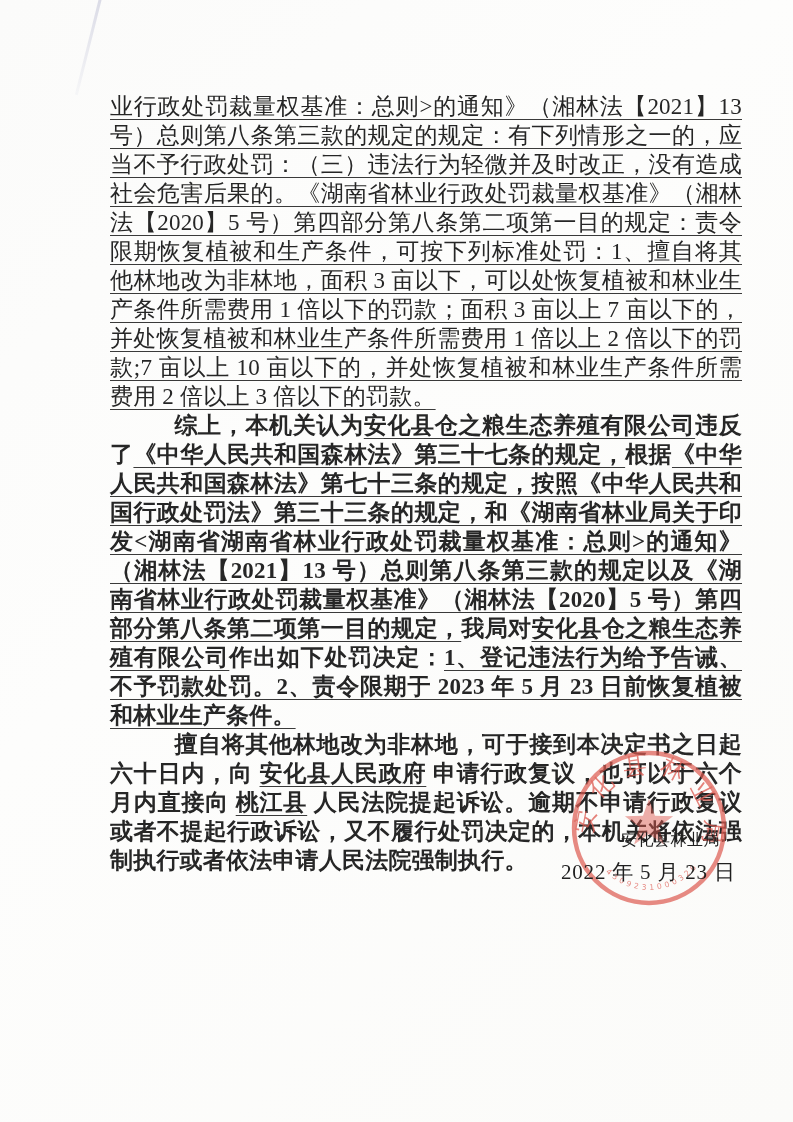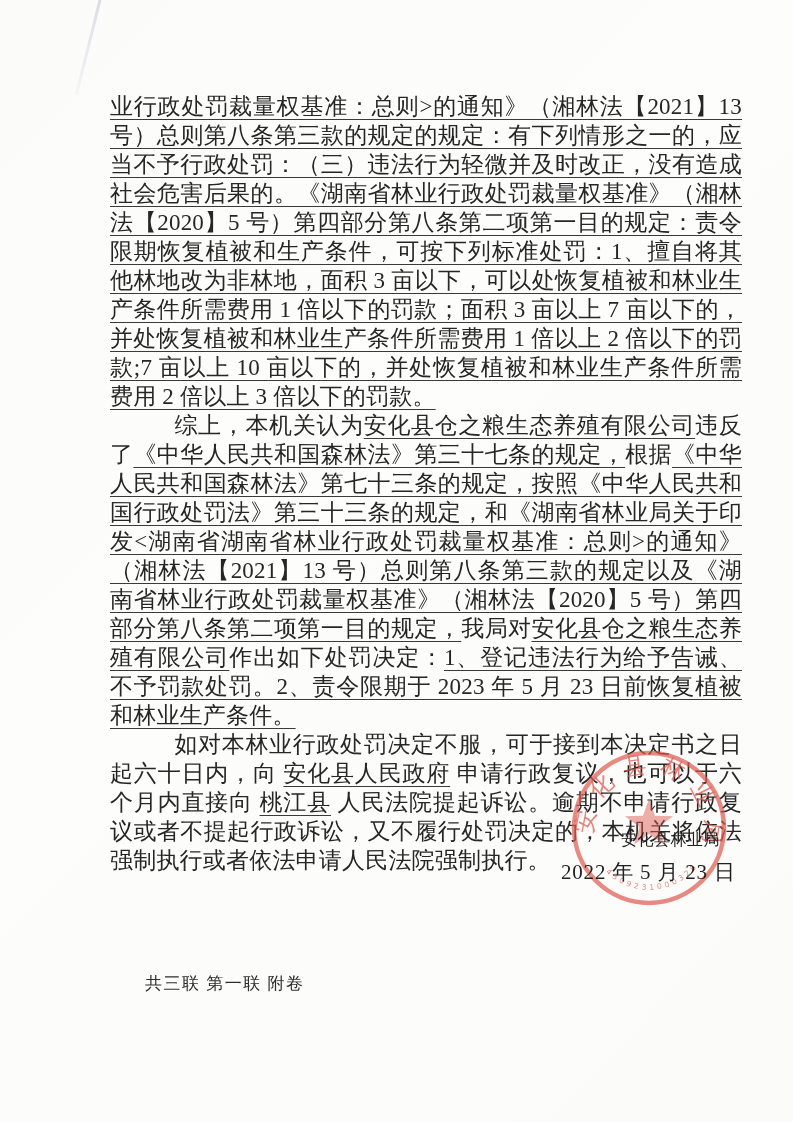--- a/index.html
+++ b/index.html
@@ -32,21 +32,21 @@
     position: absolute;
     left: 110px;
     top: 92px;
     width: 632px;
     font-size: 23px;
     line-height: 29px;
     text-align: justify;
     letter-spacing: 0.2px;
   }
   .doc-body p { text-indent: 0; }
-  .doc-body p.indent { text-indent: 2.8em; }
+  .doc-body p.indent { text-indent: 2.8em; font-weight: bold; }
   .u {
     text-decoration: underline;
     text-underline-offset: 5px;
     text-decoration-thickness: 1.2px;
     text-decoration-color: #3a3a3a;
   }
   .account-blank {
     display: inline-block;
     width: 100px;
     height: 15px;
@@ -97,35 +97,34 @@
 
 <div class="page">
   <div class="crease"></div>
 
   <div class="doc-body">
     <p><span class="u">业行政处罚裁量权基准：总则&gt;的通知》（湘林法【2021】13 号）总则第八条第三款的规定的规定：有下列情形之一的，应当不予行政处罚：（三）违法行为轻微并及时改正，没有造成社会危害后果的。《湖南省林业行政处罚裁量权基准》（湘林法【2020】5 号）第四部分第八条第二项第一目的规定：责令限期恢复植被和生产条件，可按下列标准处罚：1、擅自将其他林地改为非林地，面积 3 亩以下，可以处恢复植被和林业生产条件所需费用 1 倍以下的罚款；面积 3 亩以上 7 亩以下的，并处恢复植被和林业生产条件所需费用 1 倍以上 2 倍以下的罚款;7 亩以上 10 亩以下的，并处恢复植被和林业生产条件所需费用 2 倍以上 3 倍以下的罚款。</span></p>
 
     <p class="indent"><span>综上，本机关认为</span><span class="u">安化县仓之粮生态养殖有限公司</span><span>违反了</span><span class="u">《中华人民共和国森林法》第三十七条的规定，</span><span>根据</span><span class="u">《中华人民共和国森林法》第七十三条的规定，按照《中华人民共和国行政处罚法》第三十三条的规定，和《湖南省林业局关于印发&lt;湖南省湖南省林业行政处罚裁量权基准：总则&gt;的通知》（湘林法【2021】13 号）总则第八条第三款的规定以及《湖南省林业行政处罚裁量权基准》（湘林法【2020】5 号）第四部分第八条第二项第一目的规定，</span><span>我局对</span><span class="u">安化县仓之粮生态养殖有限公司</span><span>作出如下处罚决定：</span><span class="u">1、登记违法行为给予告诫、不予罚款处罚。2、责令限期于 2023 年 5 月 23 日前恢复植被和林业生产条件。</span></p>
 
 
-    <p class="indent"><span>如对本林业行政处罚决定不服，可于接到本决定书之日起六十日内，向 </span><span class="u">安化县人民政府</span><span> 申请行政复议，也可以于六个月内直接向 </span><span class="u">桃江县</span><span> 人民法院提起诉讼。逾期不申请行政复议或者不提起行政诉讼，又不履行处罚决定的，本机关将依法强制执行或者依法申请人民法院强制执行。</span></p>
+    <p class="indent"><span>擅自将其他林地改为非林地，可于接到本决定书之日起六十日内，向 </span><span class="u">安化县人民政府</span><span> 申请行政复议，也可以于六个月内直接向 </span><span class="u">桃江县</span><span> 人民法院提起诉讼。逾期不申请行政复议或者不提起行政诉讼，又不履行处罚决定的，本机关将依法强制执行或者依法申请人民法院强制执行。</span></p>
   </div>
 
   <svg class="seal" viewBox="0 0 160 160">
     <circle cx="80" cy="80" r="74" fill="none" stroke="#dd5a50" stroke-width="4.5" opacity="0.8"></circle>
     <polygon points="80,51 85.9,67.9 103.8,68.3 89.5,79.1 94.7,96.2 80,86 65.3,96.2 70.5,79.1 56.2,68.3 74.1,67.9" fill="#dd5a50" opacity="0.55"></polygon>
     <defs>
       <path id="arcTop" d="M 25.8 89.6 A 55 55 0 1 1 122.1 115.4" fill="none"></path>
       <path id="arcBottom" d="M 31.9 117.6 A 61 61 0 0 0 128.1 117.6" fill="none"></path>
     </defs>
     <text font-size="23" fill="#dd5a50" opacity="0.85" letter-spacing="11" style="font-family:'Liberation Serif',serif;">
       <textPath href="#arcTop" startOffset="3">安化县林业局</textPath>
     </text>
     <text font-size="7.5" fill="#dd5a50" opacity="0.8" letter-spacing="3.2" style="font-family:'DejaVu Sans',sans-serif;">
       <textPath href="#arcBottom" startOffset="8">4309231000326</textPath>
     </text>
   </svg>
 
   <div class="authority">安化县林业局</div>
   <div class="decision-date">2022 年 5 月 23 日</div>
 
-  <div class="copy-note">共三联 第一联 附卷</div>
 </div>
 
 </body></html>

